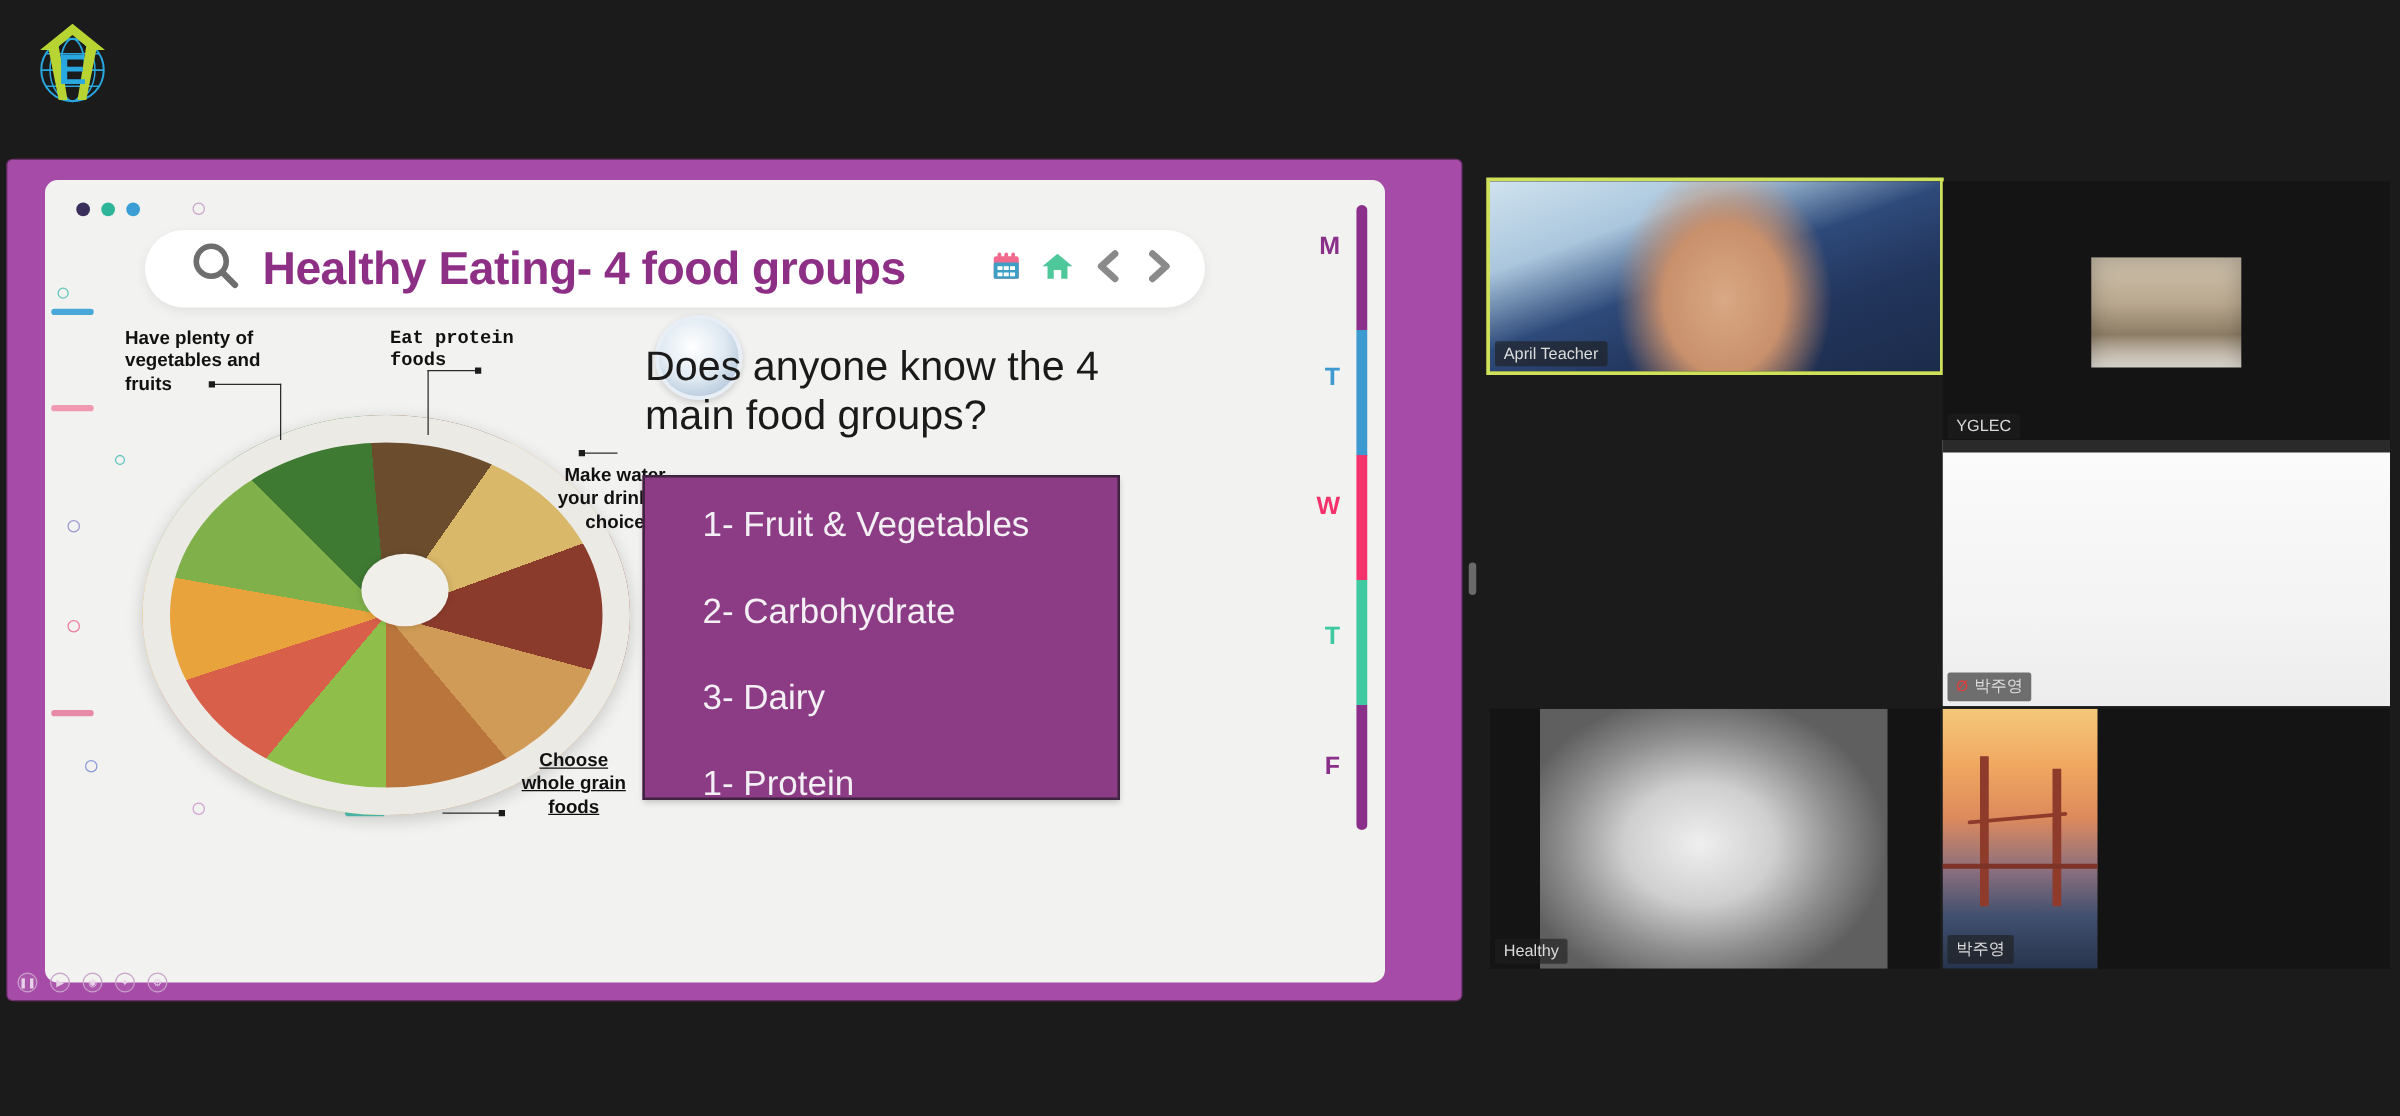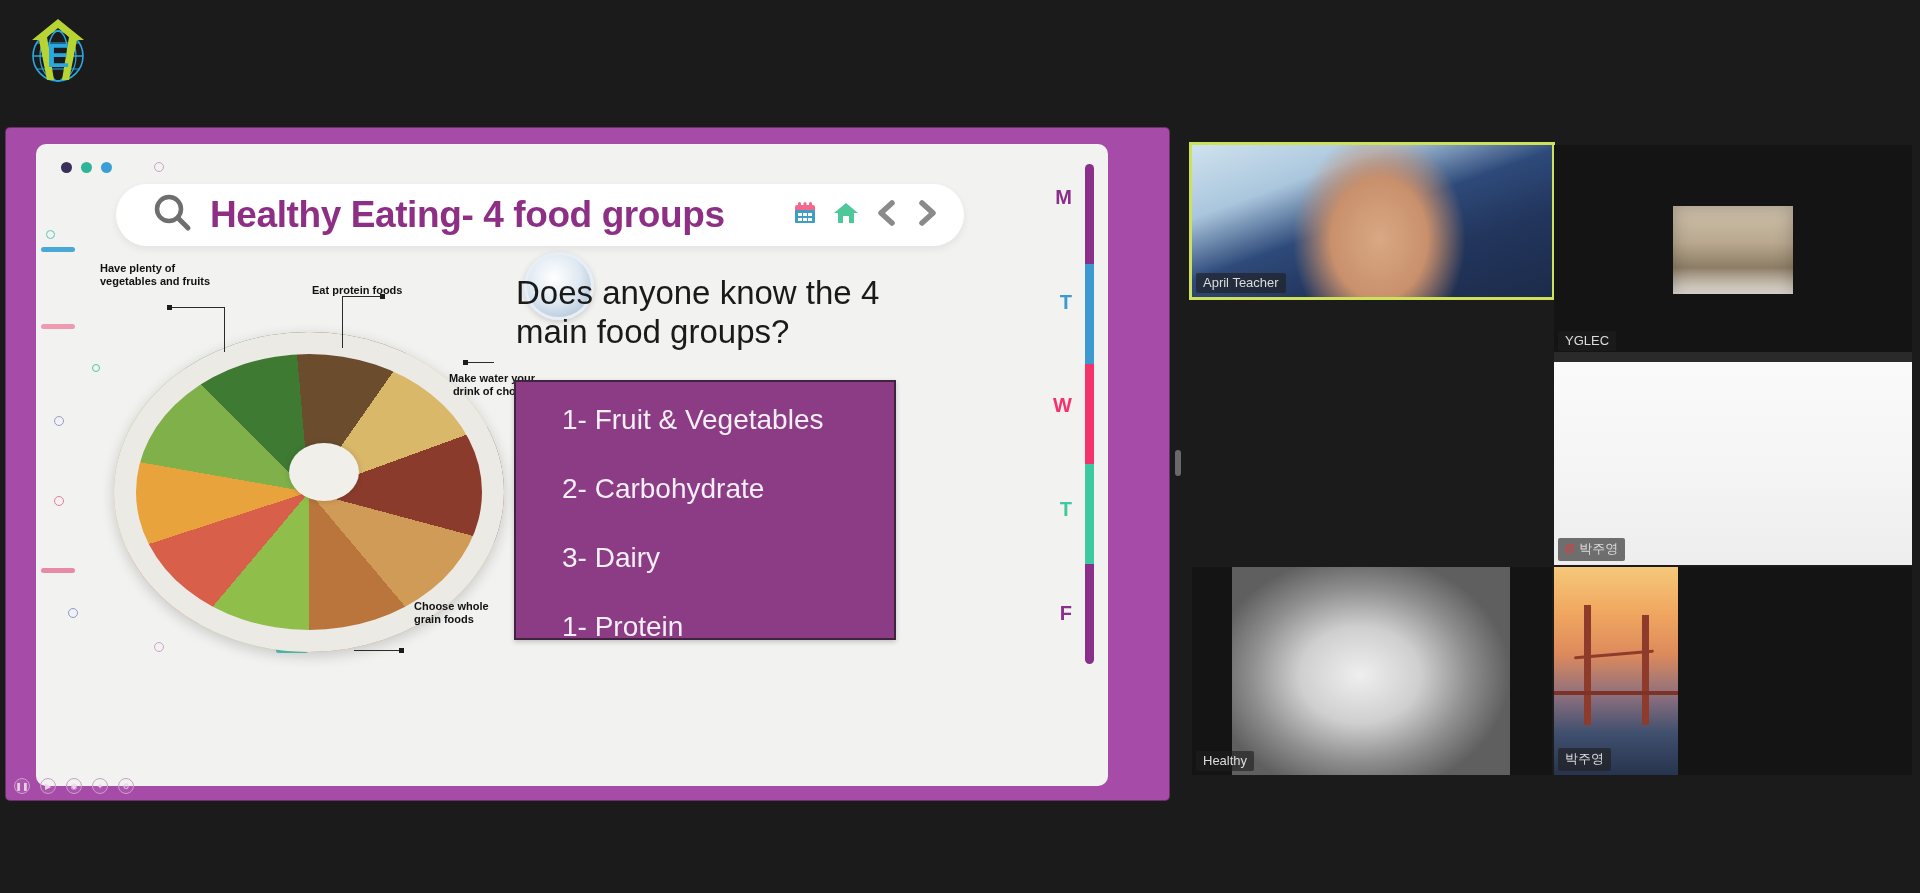--- a/index.html
+++ b/index.html
@@ -97,21 +97,21 @@
     background: #f1efe9; box-shadow: 0 0 6px rgba(0,0,0,0.15);
   }
   .glass {
     position: absolute; left: 430px; top: -10px; width: 70px; height: 68px;
     border-radius: 50%;
     background: radial-gradient(circle at 42% 36%, #ffffff 0%, #dfe9f2 48%, #b9cbdd 78%, #9fb6cb 100%);
     box-shadow: 0 2px 6px rgba(0,0,0,0.16);
     border: 3px solid #e7eef5;
   }
   .callout {
-    position: absolute; font-size: 11px; font-weight: bold; color: #111;
+    position: absolute; font-size: 15px; font-weight: bold; color: #111;
     line-height: 1.22;
   }
   .leader { position: absolute; background: #2b2b2b; }
   .leader-dot { position: absolute; width: 5px; height: 5px; background: #1c1c1c; }
 
   
   .question {
     position: absolute; left: 625px; top: 303px; width: 440px;
     font-size: 33px; color: #1a1a1a; line-height: 1.18;
   }
@@ -295,30 +295,30 @@
       <div class="plate-wrap" style="left:58px;top:118px;width:460px;height:420px;">
         <div class="plate"></div>
         <div class="plate-center"></div>
         <div class="glass"></div>
 
         <span class="callout" style="left:6px;top:0px;width:130px;">Have plenty of vegetables and fruits</span>
         <span class="leader" style="left:76px;top:45px;width:55px;height:1px;"></span>
         <span class="leader" style="left:130px;top:45px;width:1px;height:45px;"></span>
         <span class="leader-dot" style="left:73px;top:43px;"></span>
 
-        <span class="callout" style="left:218px;top:22px;width:140px;">Eat protein foods</span>
+        <span class="callout" style="left:218px;top:0;width:140px;font-family:Liberation Mono, monospace;">Eat protein foods</span>
         <span class="leader" style="left:248px;top:34px;width:40px;height:1px;"></span>
         <span class="leader" style="left:248px;top:34px;width:1px;height:52px;"></span>
         <span class="leader-dot" style="left:286px;top:32px;"></span>
 
         <span class="callout" style="left:352px;top:110px;width:92px;text-align:center;">Make water your drink of choice</span>
         <span class="leader" style="left:372px;top:100px;width:28px;height:1px;"></span>
         <span class="leader-dot" style="left:369px;top:98px;"></span>
 
-        <span class="callout" style="left:320px;top:338px;width:90px;">Choose whole grain foods</span>
+        <span class="callout" style="left:320px;top:338px;width:90px;text-align:center;text-decoration:underline;">Choose whole grain foods</span>
         <span class="leader" style="left:260px;top:388px;width:46px;height:1px;"></span>
         <span class="leader-dot" style="left:305px;top:386px;"></span>
       </div>
 
       <div class="question" style="left:480px;top:130px;width:400px;">Does anyone know the 4 main food groups?</div>
 
       <div class="groups-box" style="left:478px;top:236px;width:382px;height:260px;padding:22px 0 0 46px;">
         <div class="group-item">1- Fruit &amp; Vegetables</div>
         <div class="group-item">2- Carbohydrate</div>
         <div class="group-item">3-  Dairy</div>

